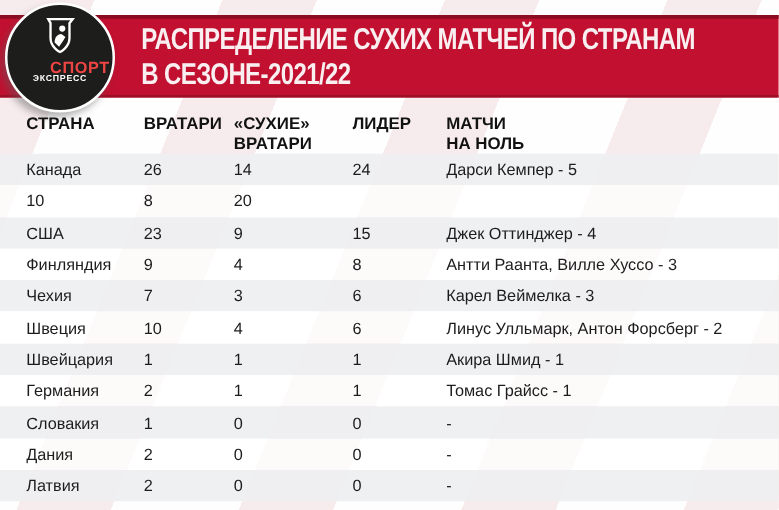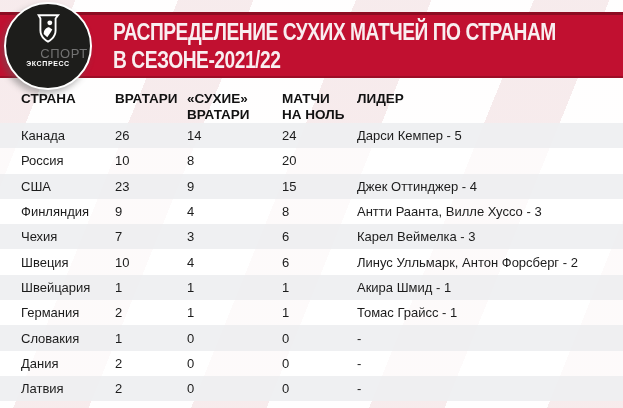--- a/index.html
+++ b/index.html
@@ -28,21 +28,21 @@
   }
   
   .logo{
     position:absolute;left:4px;top:2px;width:88px;height:88px;
     background:#1d1d1b;border-radius:50%;
     border:2px solid #ffffff;box-sizing:border-box;
     box-shadow:-3px 4px 6px rgba(90,90,90,0.45);
     display:flex;flex-direction:column;align-items:center;
   }
   .logo svg{margin-top:9px;display:block;}
-  .logo-sport{color:#737373;font-weight:normal;font-size:13px;line-height:13px;letter-spacing:0.5px;margin-top:2px;margin-left:32px;}
+  .logo-sport{color:#ef4444;font-weight:bold;font-size:13px;line-height:13px;letter-spacing:0.5px;margin-top:2px;margin-left:32px;}
   .logo-express{color:#fff;font-weight:bold;font-size:7px;line-height:8px;letter-spacing:0.6px;}
   
   .grid-cols{
     display:grid;grid-template-columns:94px 72px 95px 75px 1fr;
     padding-left:21px;box-sizing:border-box;
   }
   .thead{
     position:absolute;left:0;right:0;top:91px;
     font-weight:bold;font-size:13.5px;line-height:16px;color:#121212;
   }
@@ -82,41 +82,40 @@
     </div>
     <div class="cell">
       <div>ВРАТАРИ</div>
       <div></div>
     </div>
     <div class="cell">
       <div>«СУХИЕ»</div>
       <div>ВРАТАРИ</div>
     </div>
     <div class="cell">
+      <div>ЛИДЕР</div>
+      <div></div>
+    </div>
+    <div class="cell">
       <div>МАТЧИ</div>
       <div>НА НОЛЬ</div>
-    </div>
-    <div class="cell">
-      <div>ЛИДЕР</div>
-      <div></div>
     </div>
   </div>
 
   <div class="tbody">
 
     <div class="row alt grid-cols">
       <div class="cell">Канада</div>
       <div class="cell">26</div>
       <div class="cell">14</div>
       <div class="cell">24</div>
       <div class="cell">Дарси Кемпер - 5</div>
     </div>
 
     <div class="row grid-cols">
-      <div class="cell">Россия</div>
       <div class="cell">10</div>
       <div class="cell">8</div>
       <div class="cell">20</div>
     </div>
 
     <div class="row alt grid-cols">
       <div class="cell">США</div>
       <div class="cell">23</div>
       <div class="cell">9</div>
       <div class="cell">15</div>

